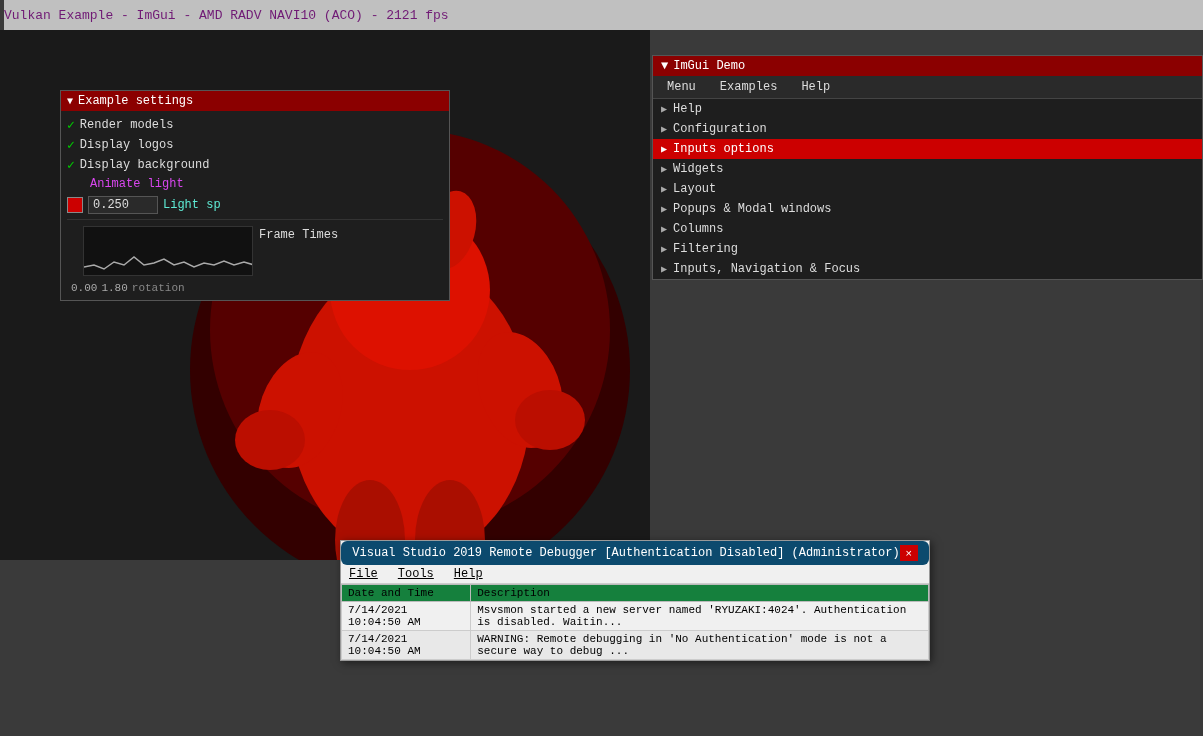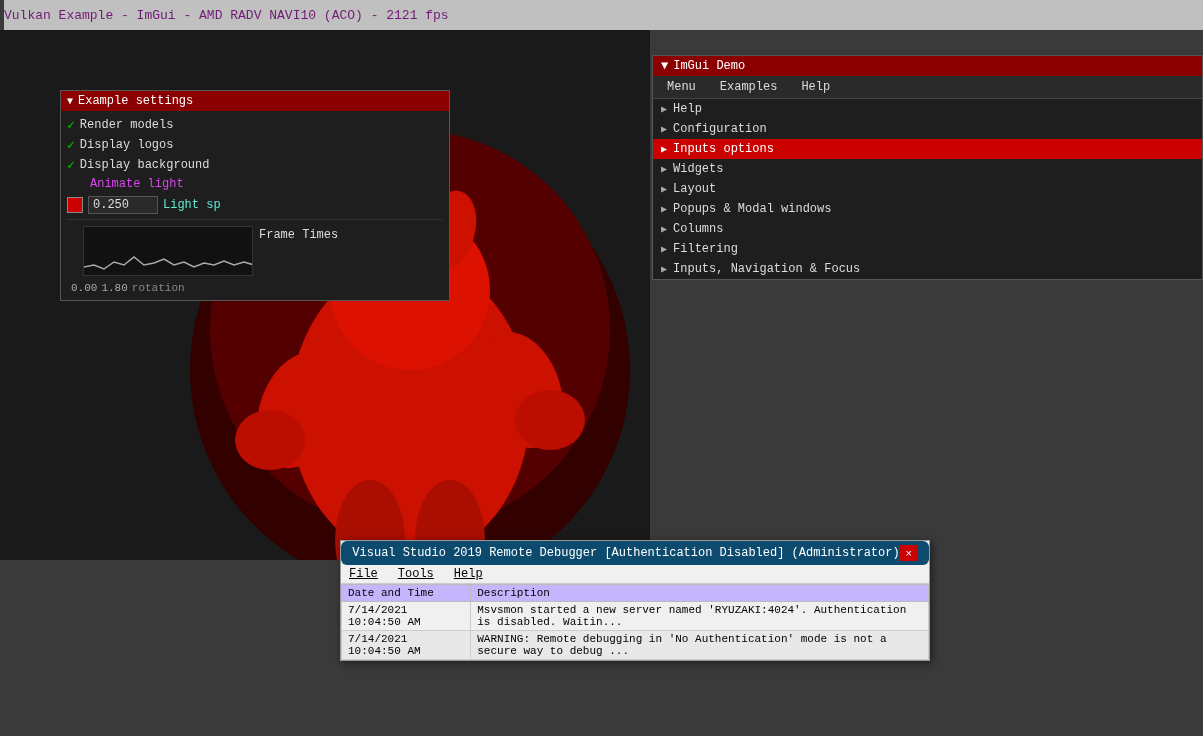--- a/index.html
+++ b/index.html
@@ -301,21 +301,21 @@
       text-decoration: underline;
     }
 
     .vs-table {
       width: 100%;
       border-collapse: collapse;
       font-size: 11px;
     }
 
     .vs-table-header {
-      background: #c4b5fd;
+      background: #15803d;
     }
 
     .vs-table th {
       text-align: left;
       padding: 2px 6px;
       border: 1px solid #bbb;
       font-weight: normal;
       color: #000;
     }
 

